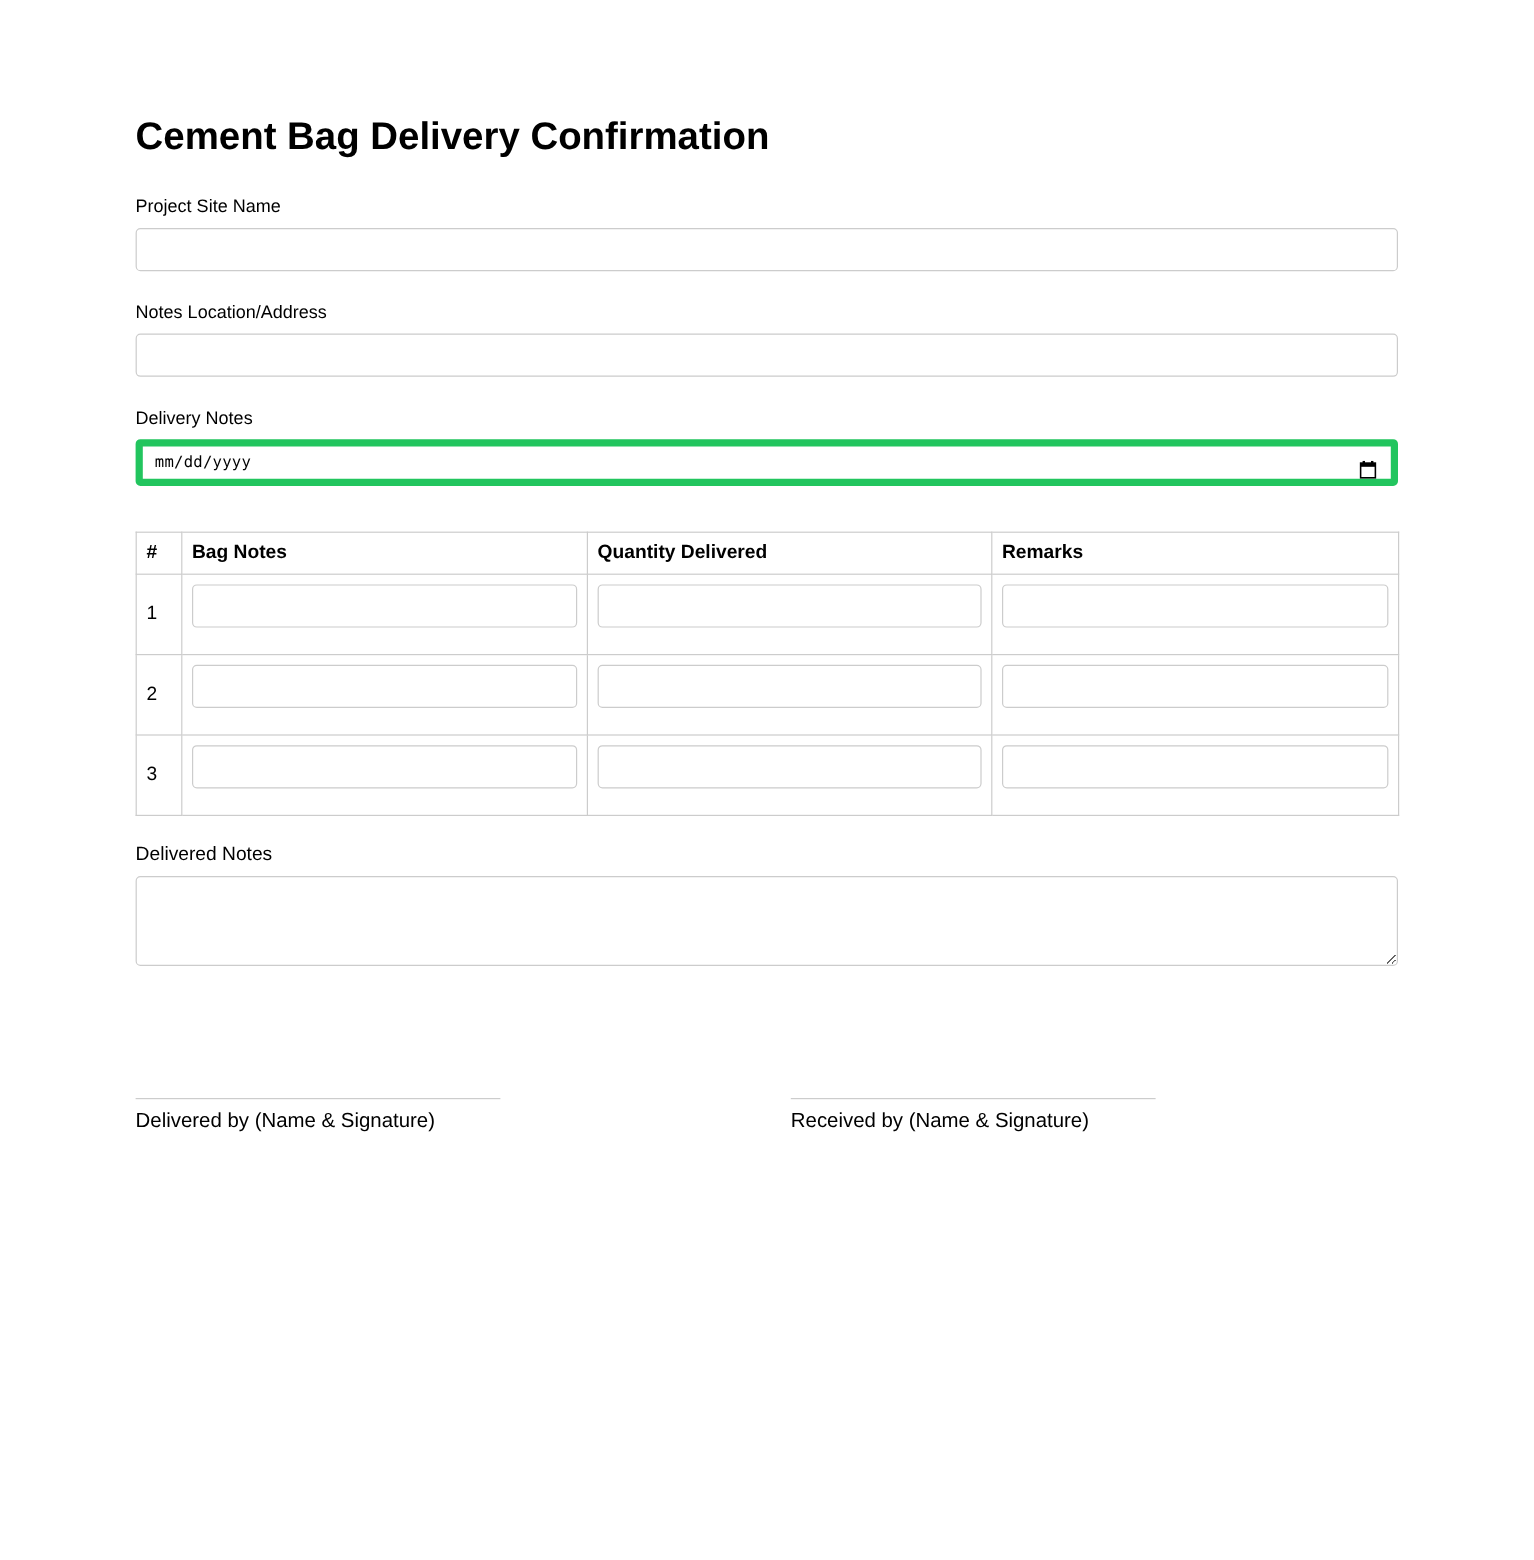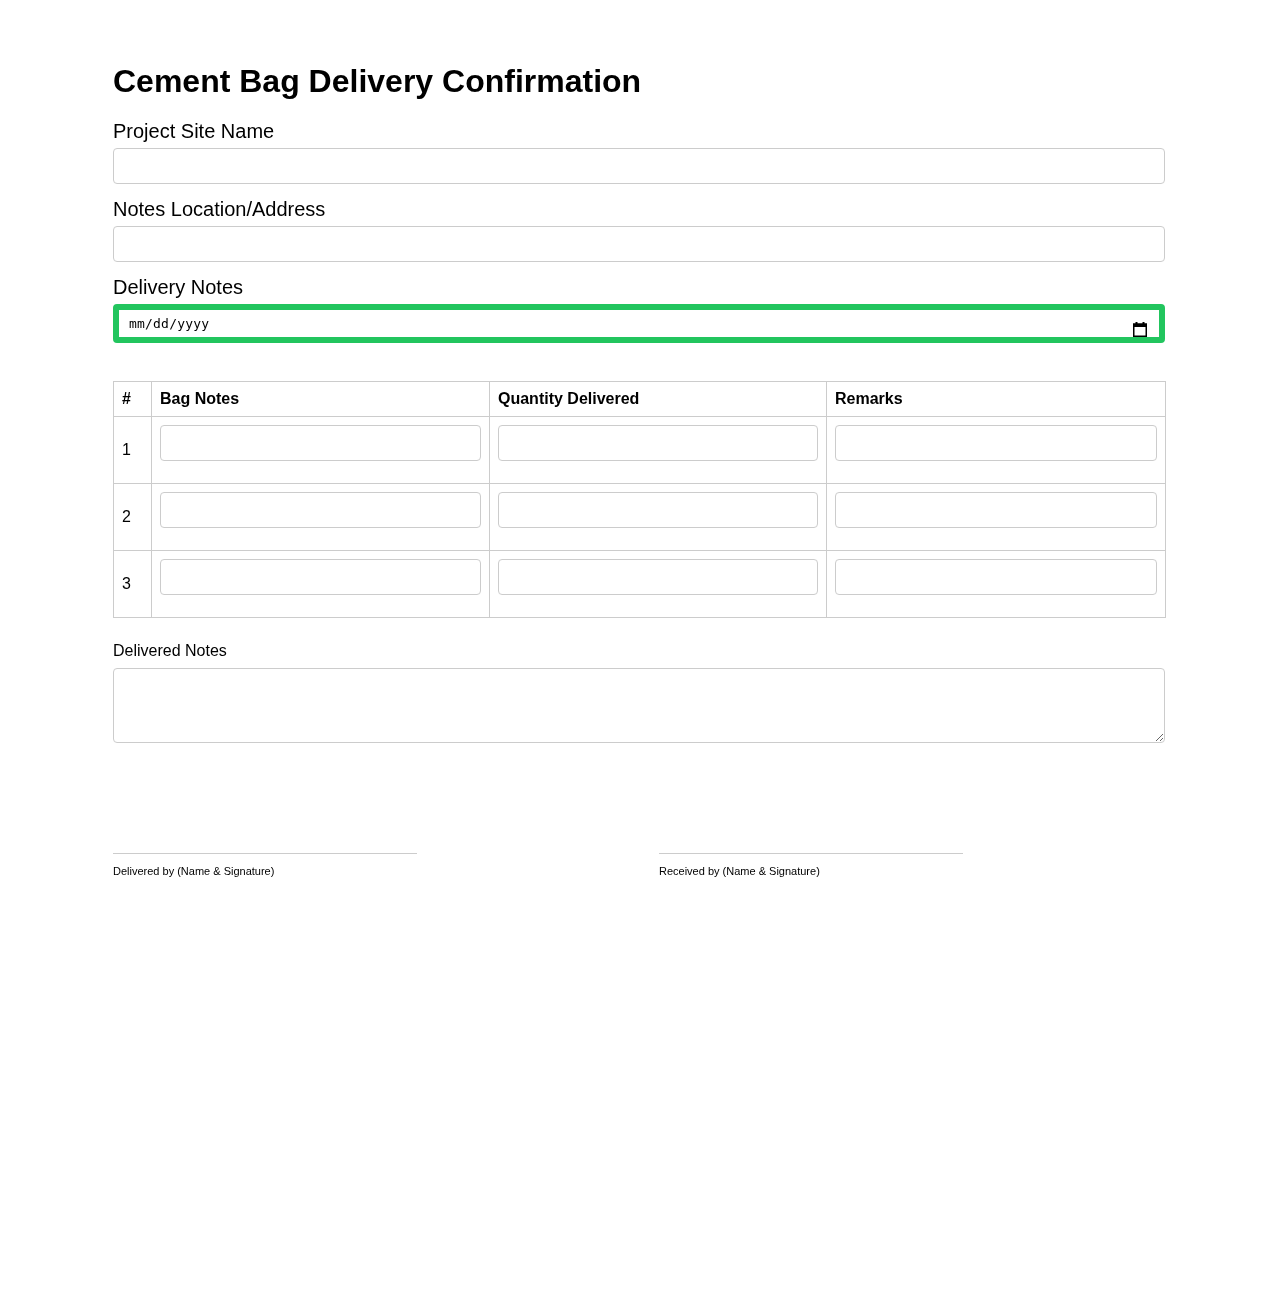--- a/index.html
+++ b/index.html
@@ -9,34 +9,34 @@
       background: #ffffff;
       width: 1278px;
       height: 1300px;
       font-family: "Liberation Sans", sans-serif;
       color: #000;
     }
     .page {
       position: relative;
       margin-left: 113px;
       width: 1052px;
-      padding-top: 62px;
+      padding-top: 94px;
     }
     h1 {
       margin: 0;
       font-size: 32px;
       font-weight: bold;
       line-height: 38px;
       height: 44px;
     }
     .field-label {
       display: block;
-      font-size: 20px;
+      font-size: 15px;
       line-height: 18px;
-      margin-top: 16px;
+      margin-top: 26px;
       margin-bottom: 8px;
     }
     .text-input {
       display: block;
       width: 1052px;
       height: 36px;
       border: 1px solid #cccccc;
       border-radius: 4px;
       background: #fff;
       padding: 0 8px;
@@ -134,21 +134,21 @@
     }
     .sig.left { left: 0; }
     .sig.right { left: 546px; }
     .sig-line {
       border-top: 1px solid #cccccc;
       height: 1px;
       width: 304px;
     }
     .sig-label {
       margin-top: 9px;
-      font-size: 11px;
+      font-size: 17px;
       line-height: 17px;
       white-space: nowrap;
     }
   </style>
 </head>
 <body>
 
 <div class="page">
   <h1>Cement Bag Delivery Confirmation</h1>
 

